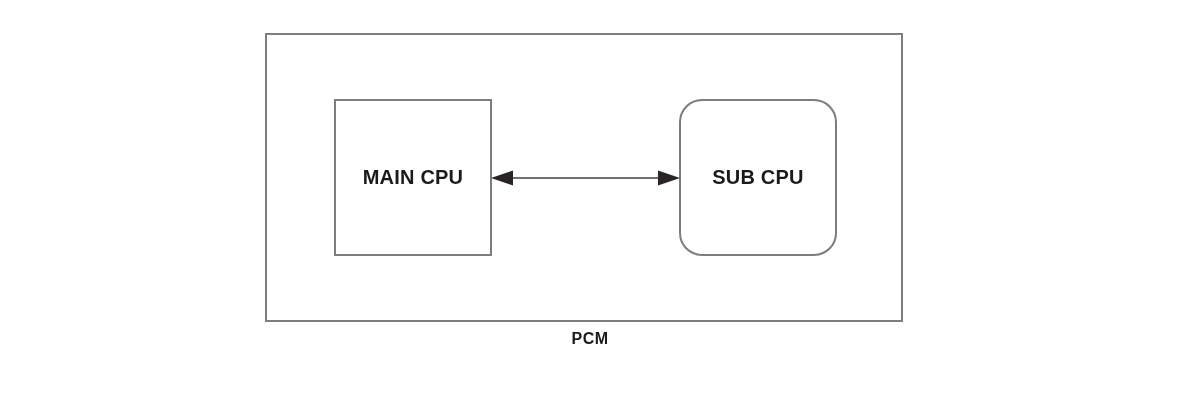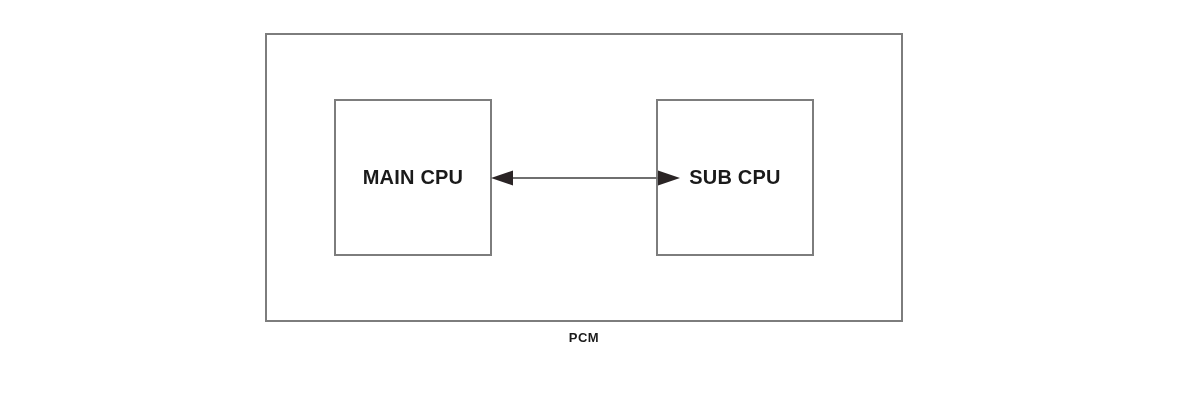--- a/index.html
+++ b/index.html
@@ -31,21 +31,21 @@
     width: 158px;
     height: 157px;
     box-sizing: border-box;
     border: 2px solid #7d7d7d;
     background: #ffffff;
     display: flex;
     align-items: center;
     justify-content: center;
   }
   .node-main { left: 334px; }
-  .node-sub  { left: 656px; }
+  .node-sub  { left: 679px; border-radius: 23px; }
   .node-label {
     font-size: 20px;
     font-weight: bold;
     color: #1a1a1a;
     letter-spacing: 0.2px;
     white-space: nowrap;
   }
   .arrow-svg {
     position: absolute;
     left: 490px;
@@ -59,25 +59,25 @@
     top: 192px;
     width: 175px;
     font-size: 20px;
     font-weight: bold;
     color: #1a1a1a;
     line-height: 21px;
   }
   .conn-label span { display: block; }
   .pcm-label {
     position: absolute;
-    left: 265px;
+    left: 271px;
     top: 330px;
     width: 638px;
     text-align: center;
-    font-size: 13px;
+    font-size: 16px;
     font-weight: bold;
     color: #1a1a1a;
     letter-spacing: 0.5px;
   }
 </style>
 </head>
 <body>
 
 <div class="canvas">
 

